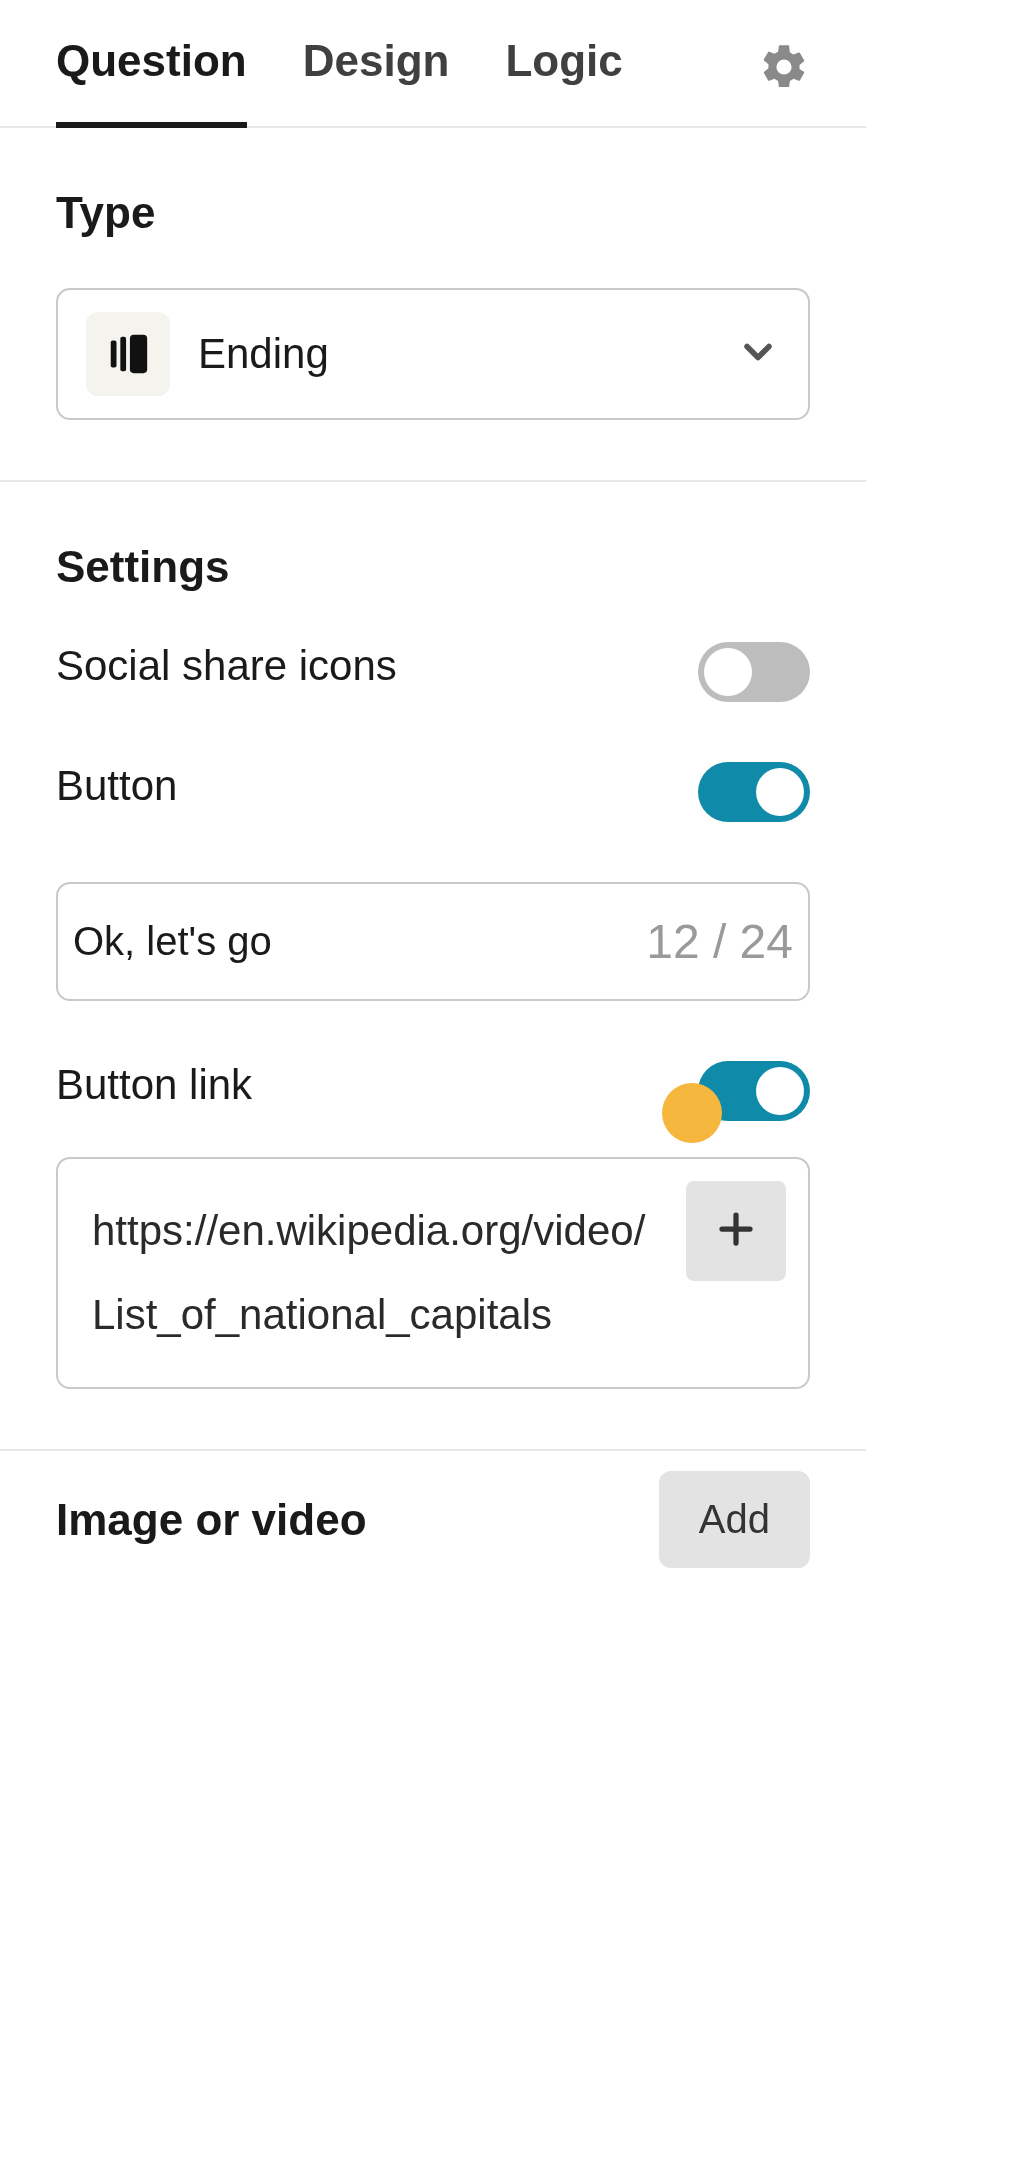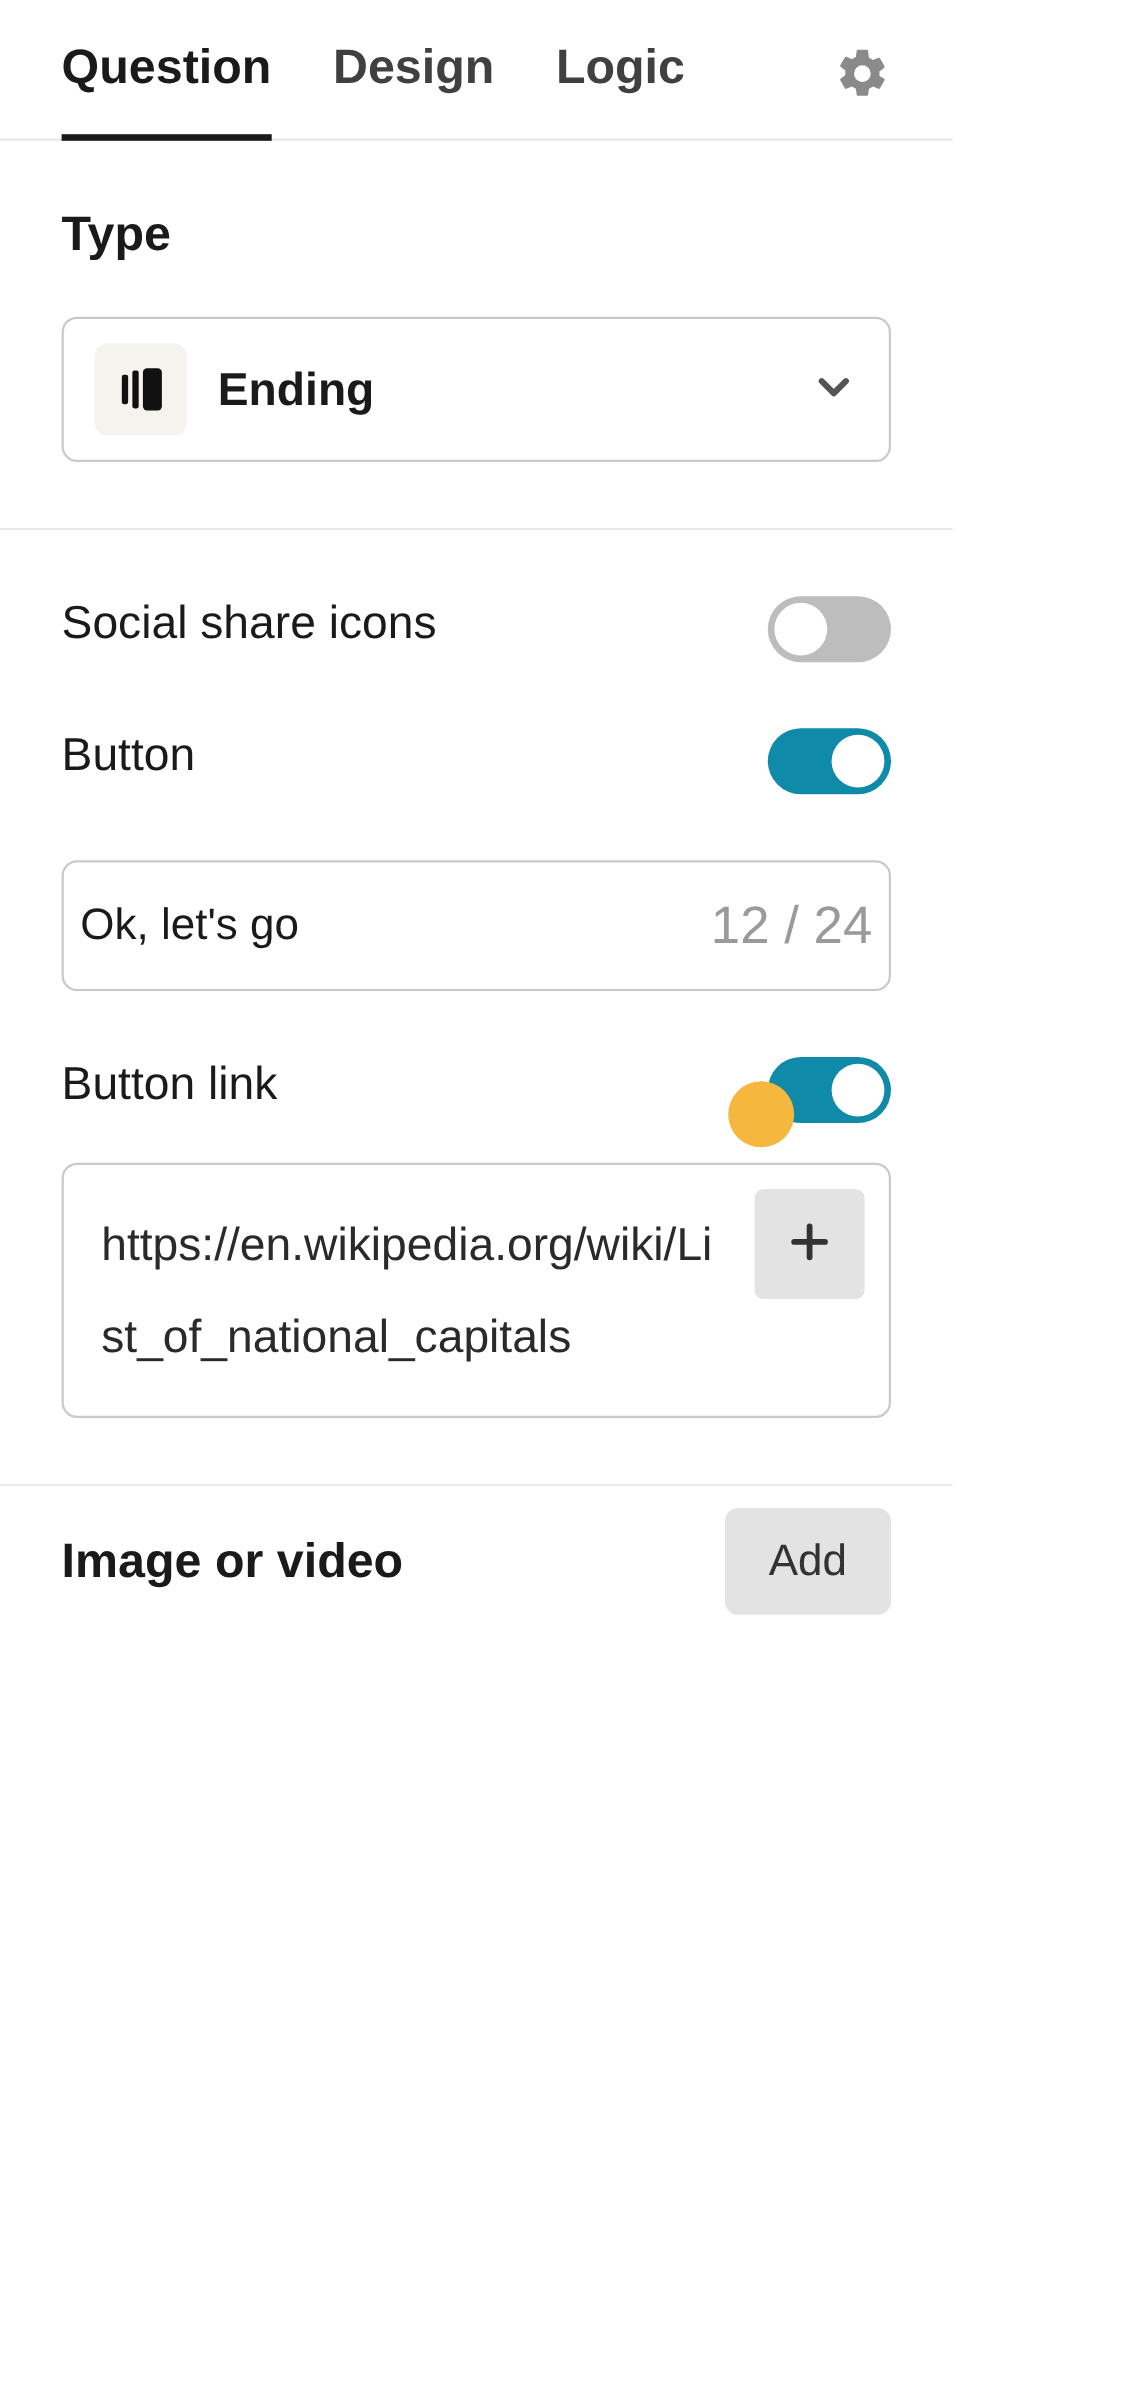--- a/index.html
+++ b/index.html
@@ -66,21 +66,21 @@
     cursor: pointer;
   }
   .type-left { display: flex; align-items: center; gap: 28px; }
   .type-icon-box {
     width: 84px; height: 84px;
     border-radius: 12px;
     background: #f4f3ee;
     display: flex; align-items: center; justify-content: center;
   }
   .type-icon-box svg { width: 46px; height: 46px; }
-  .type-label { font-size: 42px; font-weight: 700; text-align: right; }
+  .type-label { font-size: 42px; font-weight: 400; text-align: right; }
   .chevron svg { width: 44px; height: 44px; }
 
   
   .setting-row {
     display: flex;
     justify-content: space-between;
     margin-bottom: 60px;
   }
   .setting-row:last-child { margin-bottom: 0; }
   .setting-label { font-size: 42px; font-weight: 500; }
@@ -212,20 +212,21 @@
       </div>
       <div class="chevron">
         <svg viewBox="0 0 24 24" fill="none" stroke="#555" stroke-width="3" stroke-linecap="round" stroke-linejoin="round">
             <polyline points="6 9 12 15 18 9"></polyline>
           </svg>
       </div>
     </div>
   </div>
 
   <div class="section">
+    <div class="section-title">Settings</div>
 
     <div class="setting-row">
       <div class="setting-label">Social share icons</div>
       <div class="toggle"></div>
     </div>
 
     <div class="setting-row">
       <div class="setting-label">Button</div>
       <div class="toggle on"></div>
     </div>
@@ -237,21 +238,21 @@
 
     <div class="setting-row link-row" style="margin-bottom:36px;">
       <div class="setting-label">Button link</div>
       <div style="position:relative;">
         <div class="toggle on"></div>
         <div class="highlight-dot" style="left:-36px; top:22px;"></div>
       </div>
     </div>
 
     <div class="link-box">
-      <div class="link-text">https://en.wikipedia.org/wiki/List_of_national_capitals</div>
+      <div class="link-text">https://en.wikipedia.org/video/List_of_national_capitals</div>
       <div class="link-add">
         <span>
           <svg viewBox="0 0 24 24" fill="none" stroke="#333" stroke-width="3" stroke-linecap="round">
               <line x1="12" y1="4" x2="12" y2="20"></line>
               <line x1="4" y1="12" x2="20" y2="12"></line>
             </svg>
         </span>
       </div>
     </div>
   </div>

